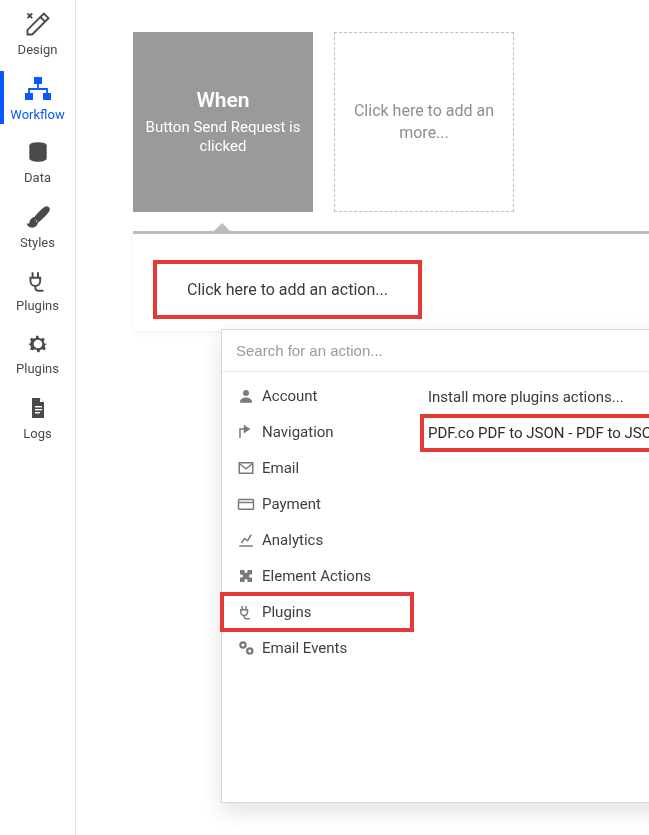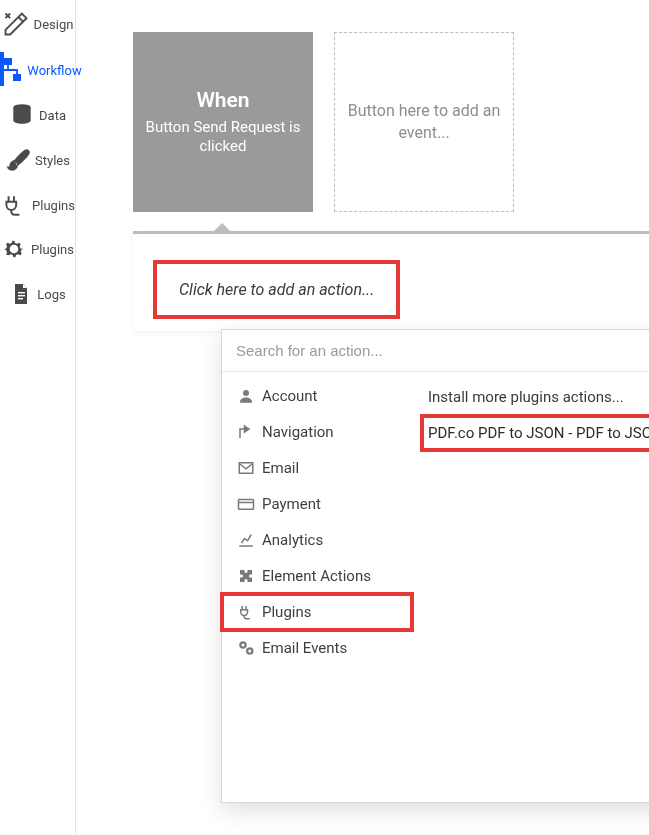--- a/index.html
+++ b/index.html
@@ -19,21 +19,21 @@
     left: 0; top: 0;
     width: 76px;
     height: 835px;
     background: #fff;
     border-right: 1px solid #e4e4e4;
     display: flex;
     flex-direction: column;
   }
   .sidebar-item {
     display: flex;
-    flex-direction: row;
+    flex-direction: column;
     align-items: center;
     justify-content: center;
     padding: 10px 17px 8px;
     gap: 4px;
     cursor: pointer;
     color: #4a4a4a;
     position: relative;
   }
   .sidebar-item.active {
     color: #0a58ff;
@@ -124,27 +124,26 @@
     width: 0; height: 0;
     border-left: 9px solid transparent;
     border-right: 9px solid transparent;
     border-bottom: 9px solid #bcbcbc;
   }
 
   .add-action-prompt {
     display: inline-flex;
     align-items: center;
     margin: 16px 8px 12px 20px;
-    padding: 16px 22px;
+    padding: 16px 30px;
     border: 4px solid #e53935;
     color: #3a3a3a;
     font-size: 16px;
     cursor: pointer;
     min-width: 236px;
-    font-style: italic;
   }
 
   .dropdown {
     position: absolute;
     left: 88px;
     top: 95px;
     width: 484px;
     background: #fff;
     border: 1px solid #d8d8d8;
     box-shadow: 0 8px 22px rgba(0,0,0,0.12);
@@ -294,21 +293,21 @@
 <span class="expand-caret">▶</span>
 
 <div class="main">
 
   <div class="events-row">
     <div class="event-card selected">
       <div class="when">When</div>
       <div class="desc">Button Send Request is clicked</div>
     </div>
     <div class="event-card add">
-      <span>Button here to add an event...</span>
+      <span>Click here to add an more...</span>
     </div>
   </div>
 
   <div class="action-panel">
     <div class="add-action-prompt">
       <span>Click here to add an action...</span>
     </div>
 
     <div class="dropdown">
       <input class="search-box" type="text" placeholder="Search for an action..." style="">

